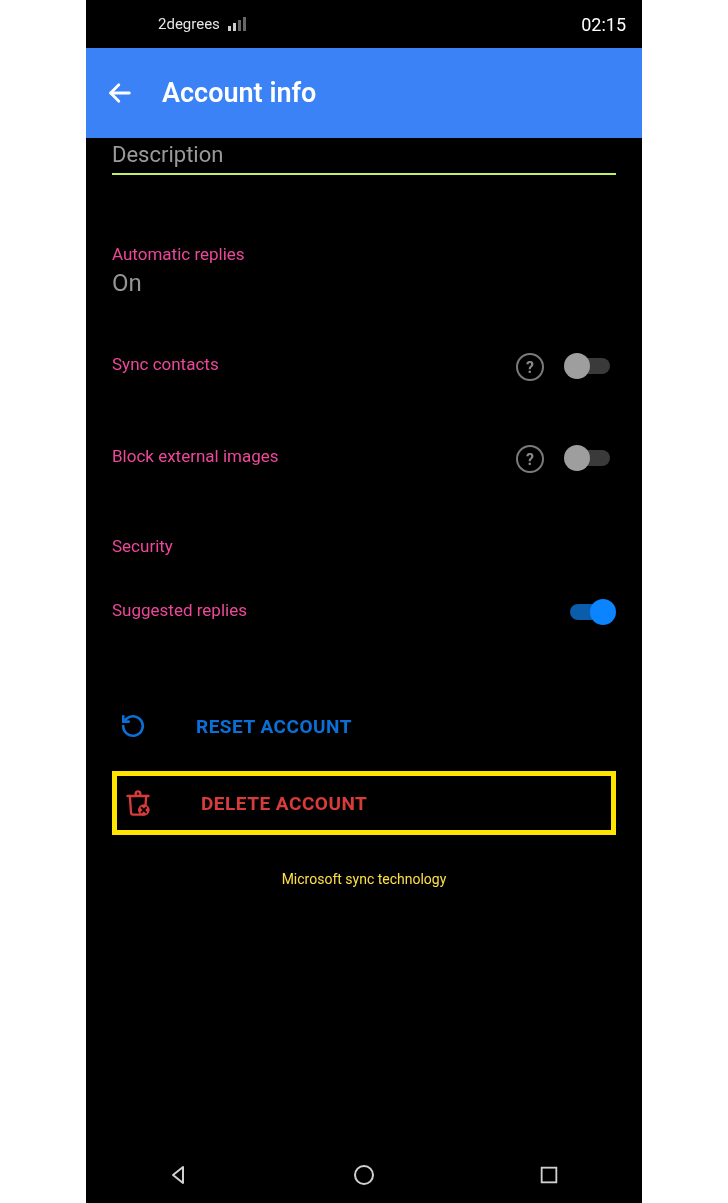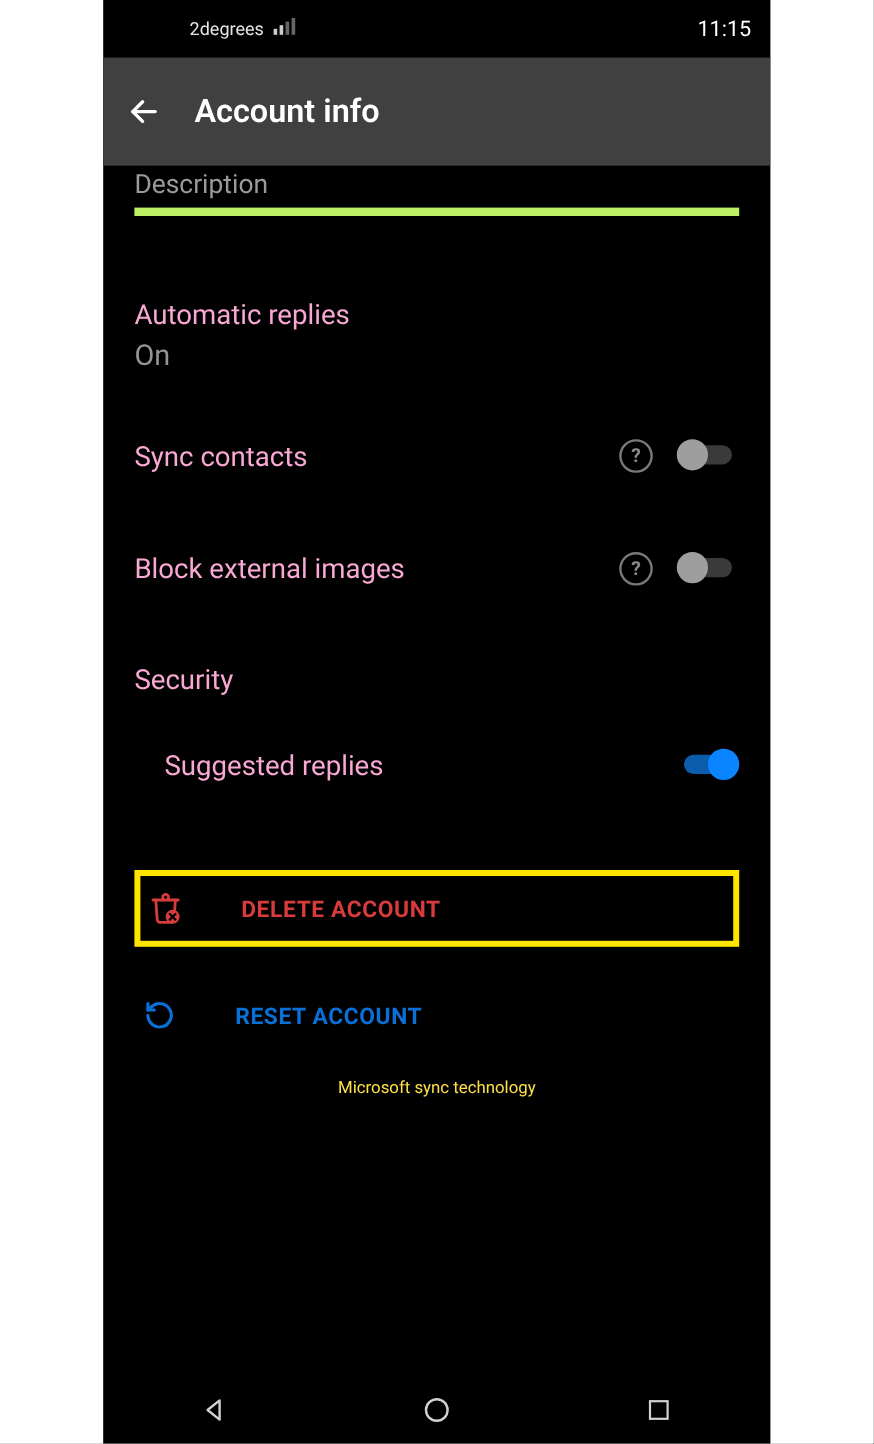--- a/index.html
+++ b/index.html
@@ -18,63 +18,63 @@
   .statusbar {
     height: 48px;
     display: flex;
     align-items: center;
     justify-content: space-between;
     padding: 0 16px 0 72px;
     font-size: 15px;
     color: #e6e6e6;
     position: relative;
   }
-  .status-left { display: flex; align-items: flex-start; gap: 8px; }
+  .status-left { display: flex; align-items: center; gap: 8px; }
   .status-right { display: flex; align-items: center; gap: 6px; }
   .signal { display: inline-flex; align-items: flex-end; gap: 2px; }
   .signal span { width: 3px; background: #666; }
   .signal span:nth-child(1){height:5px;background:#ccc;}
   .signal span:nth-child(2){height:8px;background:#ccc;}
   .signal span:nth-child(3){height:11px;}
   .signal span:nth-child(4){height:14px;}
   .status-black {
     position: absolute;
     left: 168px;
     top: 12px;
     width: 314px;
     height: 34px;
     background: #000;
   }
   .status-time { font-size: 18px; color: #fff; }
   
   .header {
     height: 90px;
-    background: #404040;
+    background: #3b82f6;
     display: flex;
     align-items: center;
     padding: 0 14px;
     gap: 22px;
   }
   .back-btn {
     width: 40px; height: 40px;
     display:flex;align-items:center;justify-content:center;
     color:#fff;
   }
   .header-title { font-size: 27px; font-weight: 600; }
   
   .content { padding: 0 26px; }
   .desc-row {
-    border-bottom: 7px solid #bef264;
+    border-bottom: 2px solid #bef264;
     padding-bottom: 6px;
     margin-bottom: 54px;
     margin-top: 4px;
   }
   .desc-label { font-size: 22px; color: #9a9a9a; }
   .item { padding: 14px 0 40px 0; }
-  .item-title { font-size: 23px; color: #f9a8d4; line-height: 1.3; }
+  .item-title { font-size: 17px; color: #ec4899; line-height: 1.3; }
   .item-sub { font-size: 24px; color: #949494; margin-top: 4px; }
   .row { display: flex; align-items: flex-start; justify-content: space-between; padding: 16px 0 48px 0; }
   .row .item-title { flex: 1; }
   .help-icon {
     width: 28px; height: 28px; border-radius: 50%;
     border: 2px solid #7a7a7a;
     display:flex;align-items:center;justify-content:center;
     color:#8a8a8a; font-size:16px; font-weight:700;
     margin-right: 20px;
   }
@@ -119,21 +119,21 @@
       <span>2degrees</span>
       <span class="signal">
         <span></span>
           <span></span>
           <span></span>
           <span></span>
       </span>
     </div>
     <div class="status-black"></div>
     <div class="status-right">
-      <span class="status-time">11:15</span>
+      <span class="status-time">02:15</span>
     </div>
   </div>
 
   <div class="header">
     <div class="back-btn">
       <svg width="28" height="28" viewBox="0 0 24 24" fill="none" stroke="currentColor" stroke-width="2.4" stroke-linecap="round" stroke-linejoin="round">
         <line x1="20" y1="12" x2="4" y2="12"></line>
           <polyline points="11 5 4 12 11 19"></polyline>
       </svg>
     </div>
@@ -166,56 +166,56 @@
       <div class="toggle off">
         <div class="toggle-track"></div>
           <div class="toggle-knob"></div>
       </div>
     </div>
 
     <div class="item" style="padding-bottom:26px;">
       <div class="item-title">Security</div>
     </div>
 
-    <div class="row" style="padding-bottom:30px;margin-left:25px;">
+    <div class="row" style="padding-bottom:30px;">
       <div class="item-title">Suggested replies</div>
       <div class="toggle on">
         <div class="toggle-track"></div>
           <div class="toggle-knob"></div>
       </div>
     </div>
 
     <div class="item" style="padding-bottom:28px;">
     </div>
 
+
+    <div class="action-row action-reset">
+      <span class="action-icon">
+        <svg width="26" height="26" viewBox="0 0 24 24" fill="none" stroke="#0a6fd6" stroke-width="2.4" stroke-linecap="round" stroke-linejoin="round">
+          <path d="M3 12a9 9 0 1 0 3-6.7L3 8"></path>
+          <polyline points="3 3 3 8 8 8"></polyline>
+        </svg>
+      </span>
+      <span>RESET ACCOUNT</span>
+    </div>
 
     <div class="action-row action-delete highlight">
       <span class="action-icon">
         <svg width="28" height="28" viewBox="0 0 24 24" fill="none" stroke="#d83b3b" stroke-width="2" stroke-linecap="round" stroke-linejoin="round">
           <polyline points="3 6 5 6 21 6"></polyline>
           <path d="M19 6l-1 14a2 2 0 0 1-2 2H8a2 2 0 0 1-2-2L5 6"></path>
           <path d="M10 6V4a2 2 0 0 1 2-2h0a2 2 0 0 1 2 2v2"></path>
           <circle cx="17" cy="18" r="5" fill="#d83b3b" stroke="none"></circle>
           <line x1="15" y1="16" x2="19" y2="20" stroke="#000" stroke-width="1.6"></line>
           <line x1="19" y1="16" x2="15" y2="20" stroke="#000" stroke-width="1.6"></line>
         </svg>
       </span>
       <span>DELETE ACCOUNT</span>
     </div>
 
-    <div class="action-row action-reset">
-      <span class="action-icon">
-        <svg width="26" height="26" viewBox="0 0 24 24" fill="none" stroke="#0a6fd6" stroke-width="2.4" stroke-linecap="round" stroke-linejoin="round">
-          <path d="M3 12a9 9 0 1 0 3-6.7L3 8"></path>
-          <polyline points="3 3 3 8 8 8"></polyline>
-        </svg>
-      </span>
-      <span>RESET ACCOUNT</span>
-    </div>
-
     <div class="footer-tech">Microsoft sync technology</div>
 
   </div>
 
   <div class="navbar">
     <div class="nav-btn">
       <svg width="24" height="24" viewBox="0 0 24 24" fill="none" stroke="#d0d0d0" stroke-width="2" stroke-linejoin="round">
         <polygon points="16 4 6 12 16 20"></polygon>
       </svg>
     </div>

